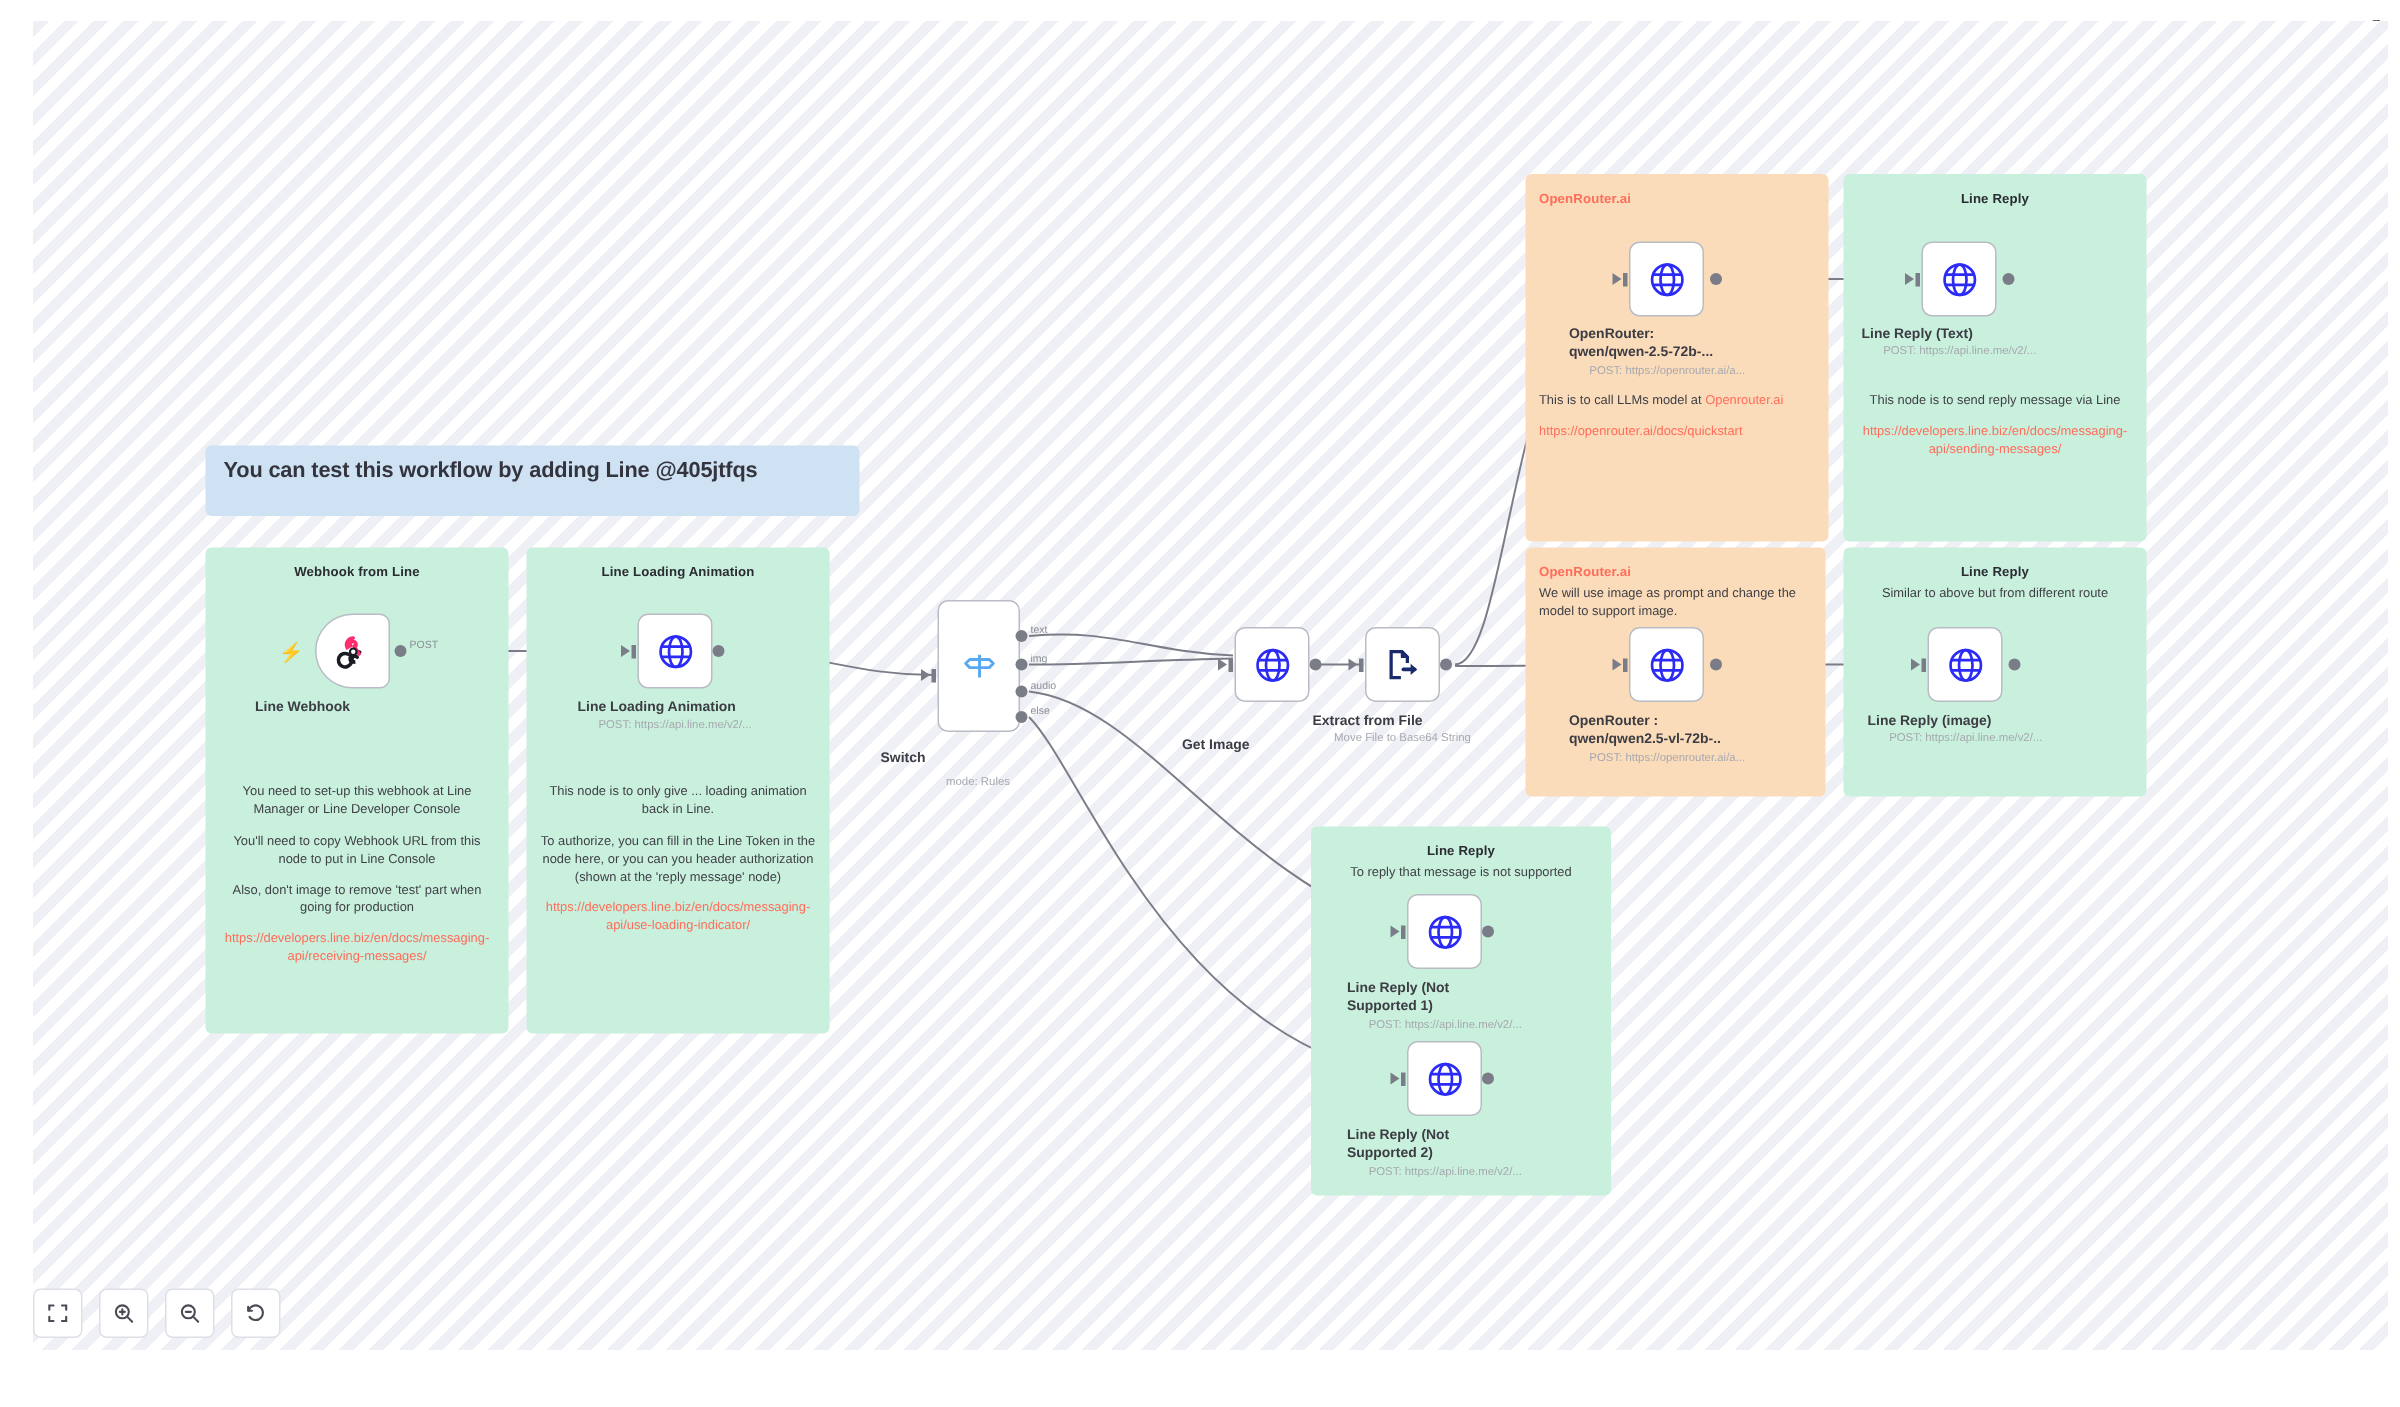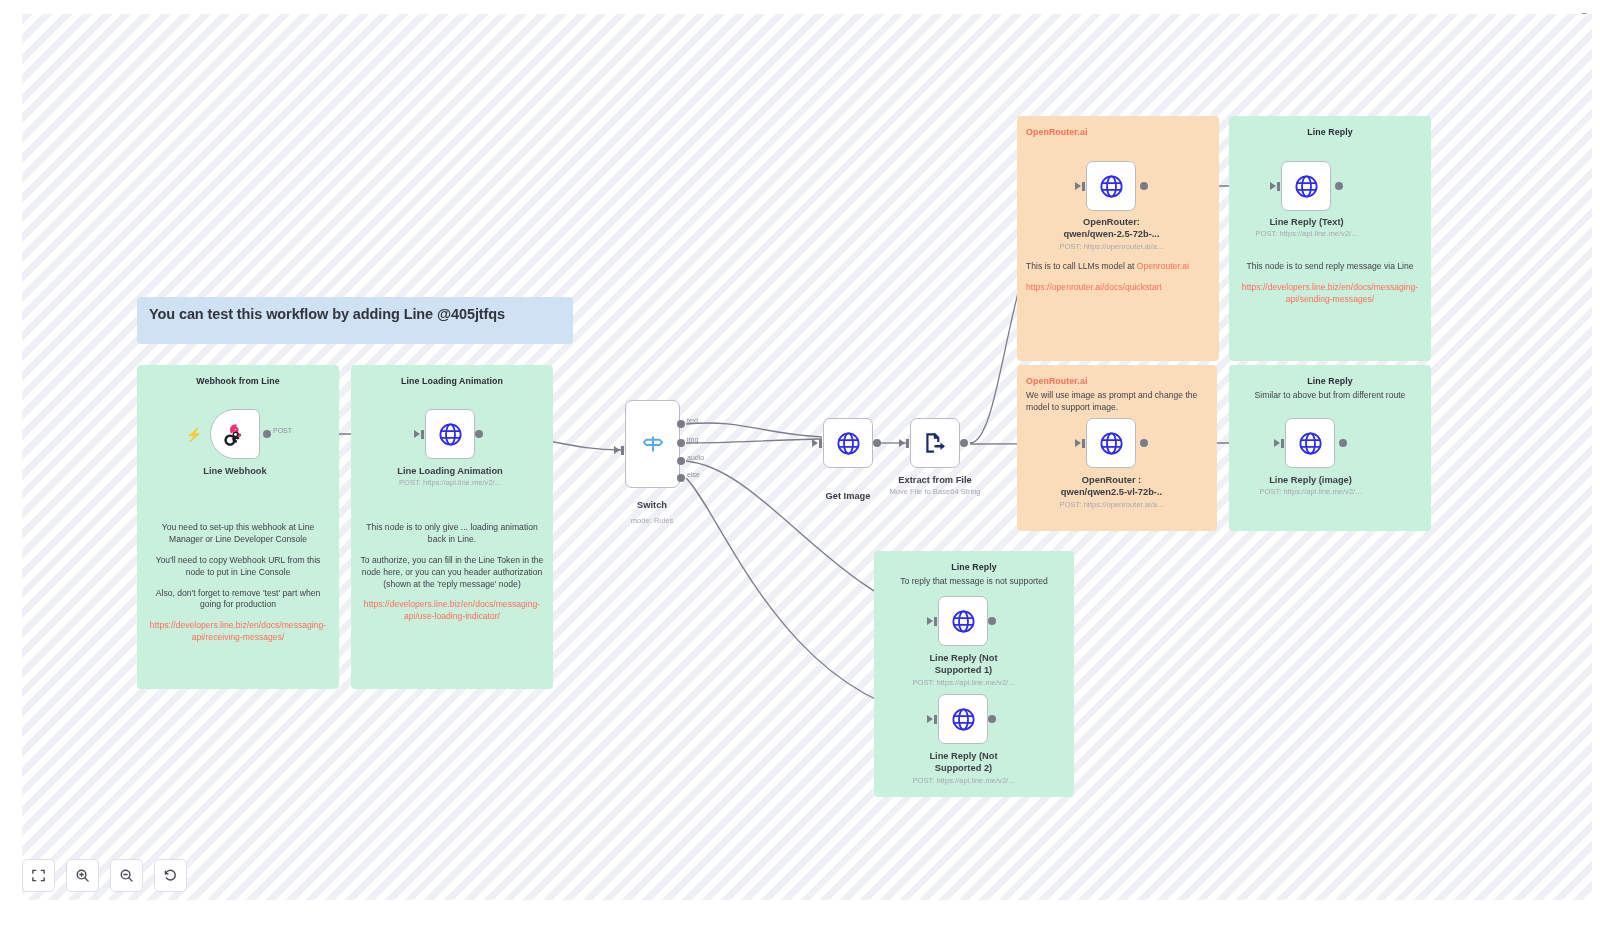--- a/index.html
+++ b/index.html
@@ -76,21 +76,20 @@
     border: 1.3px solid #b9bcc4;
     border-radius: 7px;
     display: flex; align-items: center; justify-content: center;
   }
   .node.trigger { border-radius: 26px 7px 7px 26px; }
   .node.tall { height: 88px; }
   .node svg { display:block; }
 
   .node-label {
     position: absolute;
-    text-align: center;
     font-size: 9.3px;
     font-weight: bold;
     color: #3c3c44;
     line-height: 1.22;
     white-space: nowrap;
   }
   .node-sub {
     position: absolute;
     text-align: center;
     font-size: 7.6px;
@@ -183,21 +182,21 @@
 
         <path d="M664,464 C700,500 760,680 915,705"></path>
       </g>
     </svg>
 
     <div class="sticky green" style="left:115px; top:351px; width:202px; height:324px;">
       <div class="s-title">Webhook from Line</div>
       <div style="height:132px"></div>
       <p>You need to set-up this webhook at Line Manager or Line Developer Console</p>
       <p>You'll need to copy Webhook URL from this node to put in Line Console</p>
-      <p>Also, don't forget to remove 'test' part when going for production</p>
+      <p>Also, don't image to remove 'test' part when going for production</p>
       <a class="lnk" href="#">https://developers.line.biz/en/docs/messaging-api/receiving-messages/</a>
     </div>
 
     <div class="sticky green" style="left:329px; top:351px; width:202px; height:324px;">
       <div class="s-title">Line Loading Animation</div>
       <div style="height:132px"></div>
       <p>This node is to only give ... loading animation back in Line.</p>
       <p>To authorize, you can fill in the Line Token in the node here, or you can you header authorization (shown at the 'reply message' node)</p>
       <a class="lnk" href="#">https://developers.line.biz/en/docs/messaging-api/use-loading-indicator/</a>
     </div>

